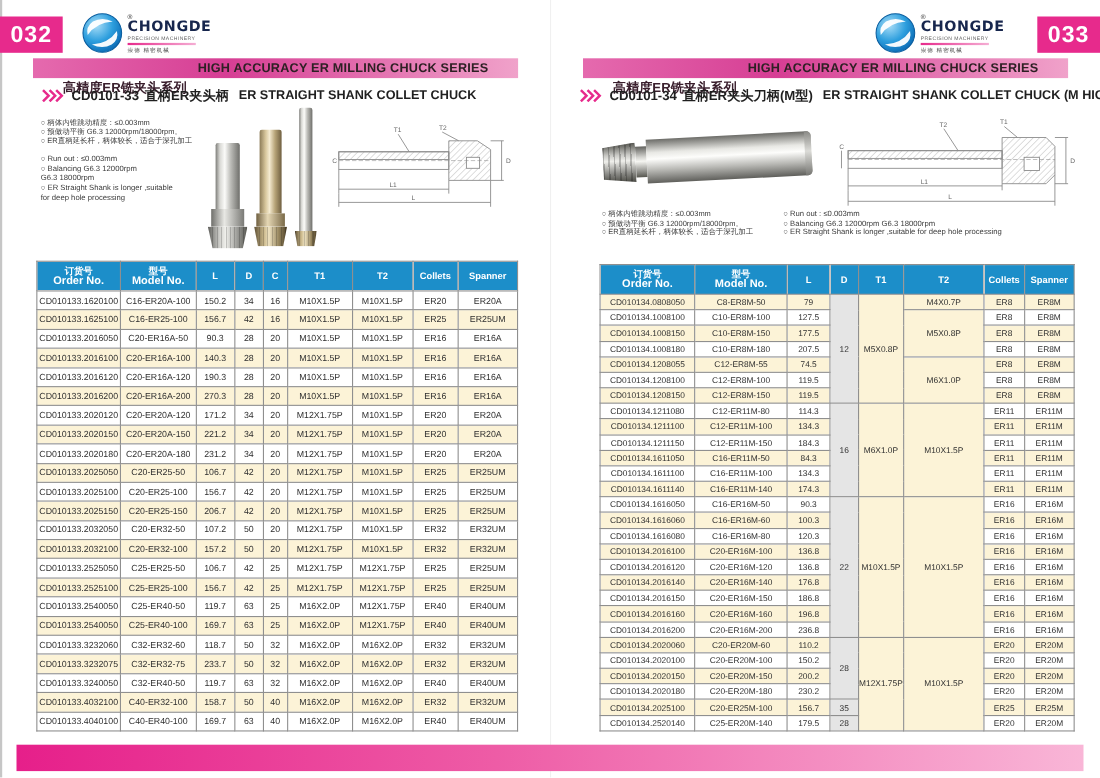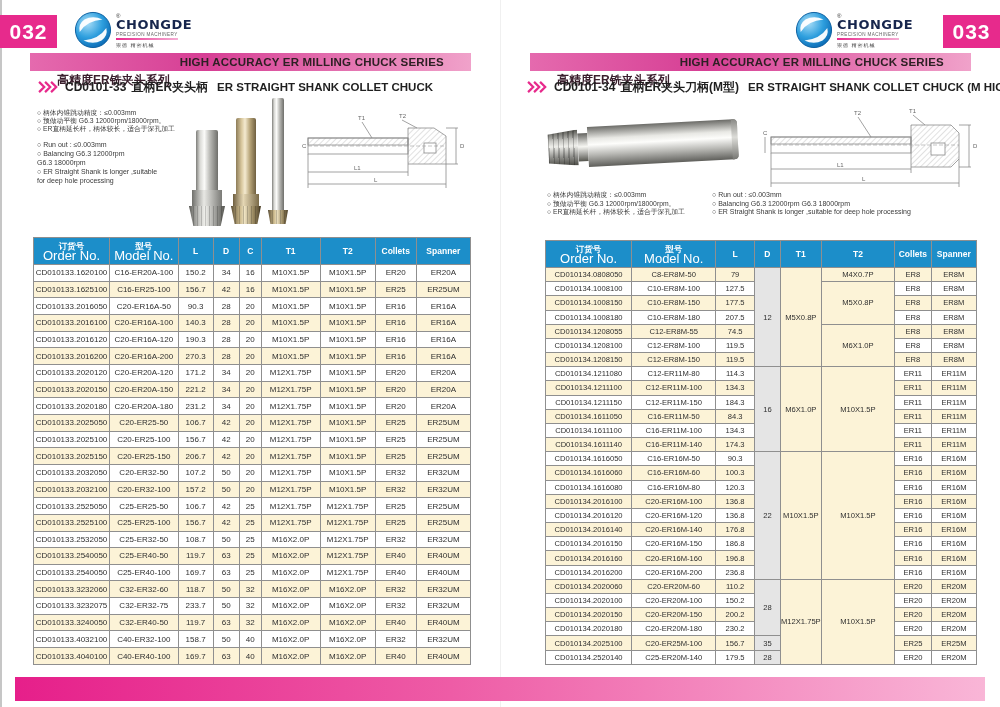--- a/index.html
+++ b/index.html
@@ -10,21 +10,21 @@
   #edge-l{left:0;} #edge-r{right:0;}
   #seam{position:absolute;left:500px;top:0;width:1px;height:707px;background:#f0f0f0;}
 
   
   .pagenum{position:absolute;height:33px;width:57px;background:#e72a8c;color:#fff;
     font-size:21px;font-weight:bold;display:flex;align-items:center;justify-content:center;letter-spacing:1px;}
   #pn-left{left:0;top:15px;}
   #pn-right{left:943px;top:15px;}
 
   
-  .logo{position:absolute;display:flex;align-items:center;}
+  .logo{position:absolute;display:flex;align-items:flex-end;}
   #logo-left{left:74px;top:11px;} #logo-right{left:795px;top:11px;}
   .logo-globe{width:38px;height:38px;}
   .logo-textcol{margin-left:4px;position:relative;padding-top:6px;}
   .logo-reg{position:absolute;top:0px;left:0px;font-size:6px;color:#333;}
   .logo-brand{font-size:13px;font-weight:bold;color:#17264d;letter-spacing:0.5px;line-height:12px;font-family:"DejaVu Sans",sans-serif;}
   .logo-sub{font-size:4.6px;color:#666;letter-spacing:0.4px;margin-top:1px;}
   .logo-line{width:62px;height:2px;background:linear-gradient(90deg,#e72a8c,#f5aed4);margin:1.5px 0;}
   .logo-zh{font-size:5px;color:#444;letter-spacing:1px;}
 
   
@@ -83,21 +83,21 @@
   #draw-right{left:763px;top:103px;}
   .dim-text{font-size:6px;fill:#666;font-family:"Liberation Sans",sans-serif;}
 
   
   .table-wrap{position:absolute;}
   #table-left-wrap{left:33px;top:237px;width:438px;height:428px;}
   #table-right-wrap{left:545px;top:240px;width:432px;height:425px;}
   table{border-collapse:collapse;table-layout:fixed;width:100%;height:100%;}
   th,td{border:1px solid #8f8f8f;text-align:center;vertical-align:middle;padding:0;overflow:hidden;white-space:nowrap;}
   thead th{background:#1c8ec9;color:#fff;font-weight:bold;height:26px;font-size:8.5px;line-height:9px;}
-  .th-zh{font-size:8.5px;} .th-en{font-size:13px;font-weight:normal;}
+  .th-zh{font-size:8.5px;} .th-en{font-size:10px;font-weight:bold;}
   #table-left tbody td{font-size:8px;height:14px;color:#2f2f2f;}
   #table-right tbody td{font-size:7.6px;height:13px;color:#2f2f2f;}
   #table-left tbody tr:nth-child(even){background:#fcf3d7;}
   #table-right tbody tr:nth-child(odd){background:#fcf3d7;}
   #table-right td.merge-d{background:#e5e5e5;}
   #table-right td.merge-t{background:#fcf3d7;}
 
   
   #strip{position:absolute;left:15px;top:677px;width:970px;height:24px;
     background:linear-gradient(90deg,#e61f8a 0%,#ee5ca6 45%,#f9b6d7 100%);}
@@ -411,31 +411,20 @@
           <tr>
             <td>CD010133.2525100</td>
             <td>C25-ER25-100</td>
             <td>156.7</td>
             <td>42</td>
             <td>25</td>
             <td>M12X1.75P</td>
             <td>M12X1.75P</td>
             <td>ER25</td>
             <td>ER25UM</td>
-          </tr>
-          <tr>
-            <td>CD010133.2532050</td>
-            <td>C25-ER32-50</td>
-            <td>108.7</td>
-            <td>50</td>
-            <td>25</td>
-            <td>M16X2.0P</td>
-            <td>M12X1.75P</td>
-            <td>ER32</td>
-            <td>ER32UM</td>
           </tr>
           <tr>
             <td>CD010133.2540050</td>
             <td>C25-ER40-50</td>
             <td>119.7</td>
             <td>63</td>
             <td>25</td>
             <td>M16X2.0P</td>
             <td>M12X1.75P</td>
             <td>ER40</td>

